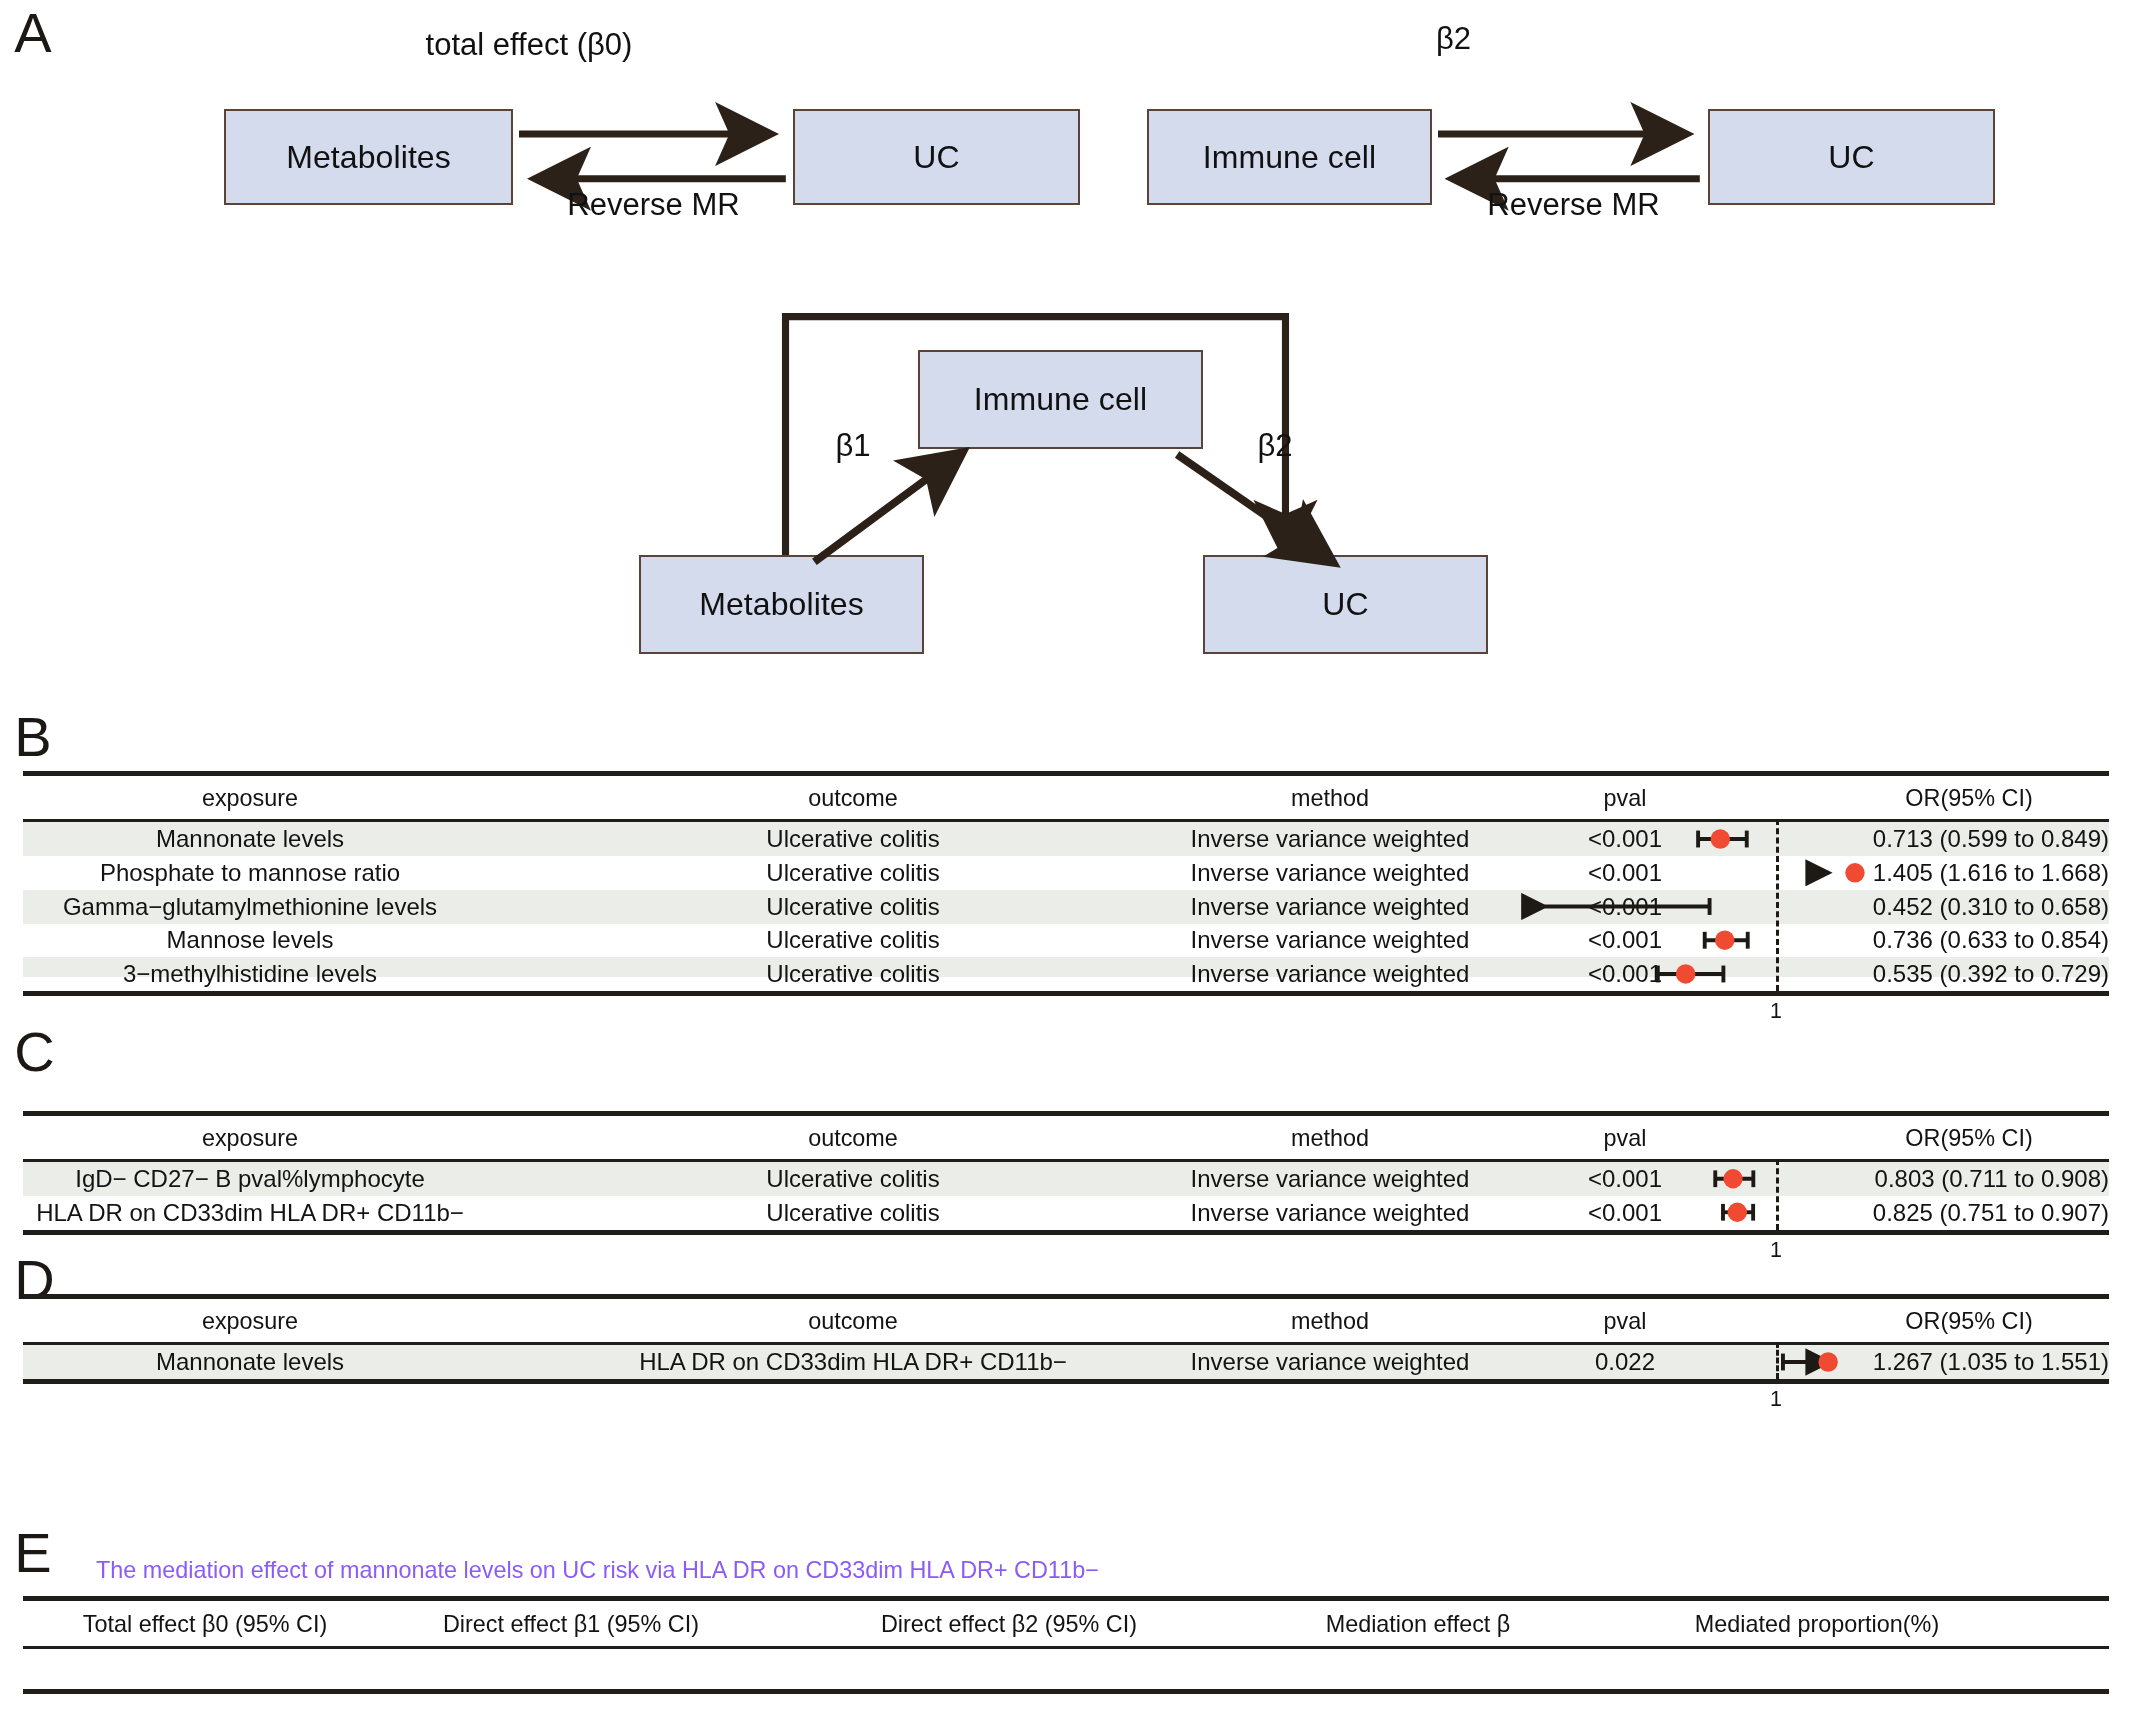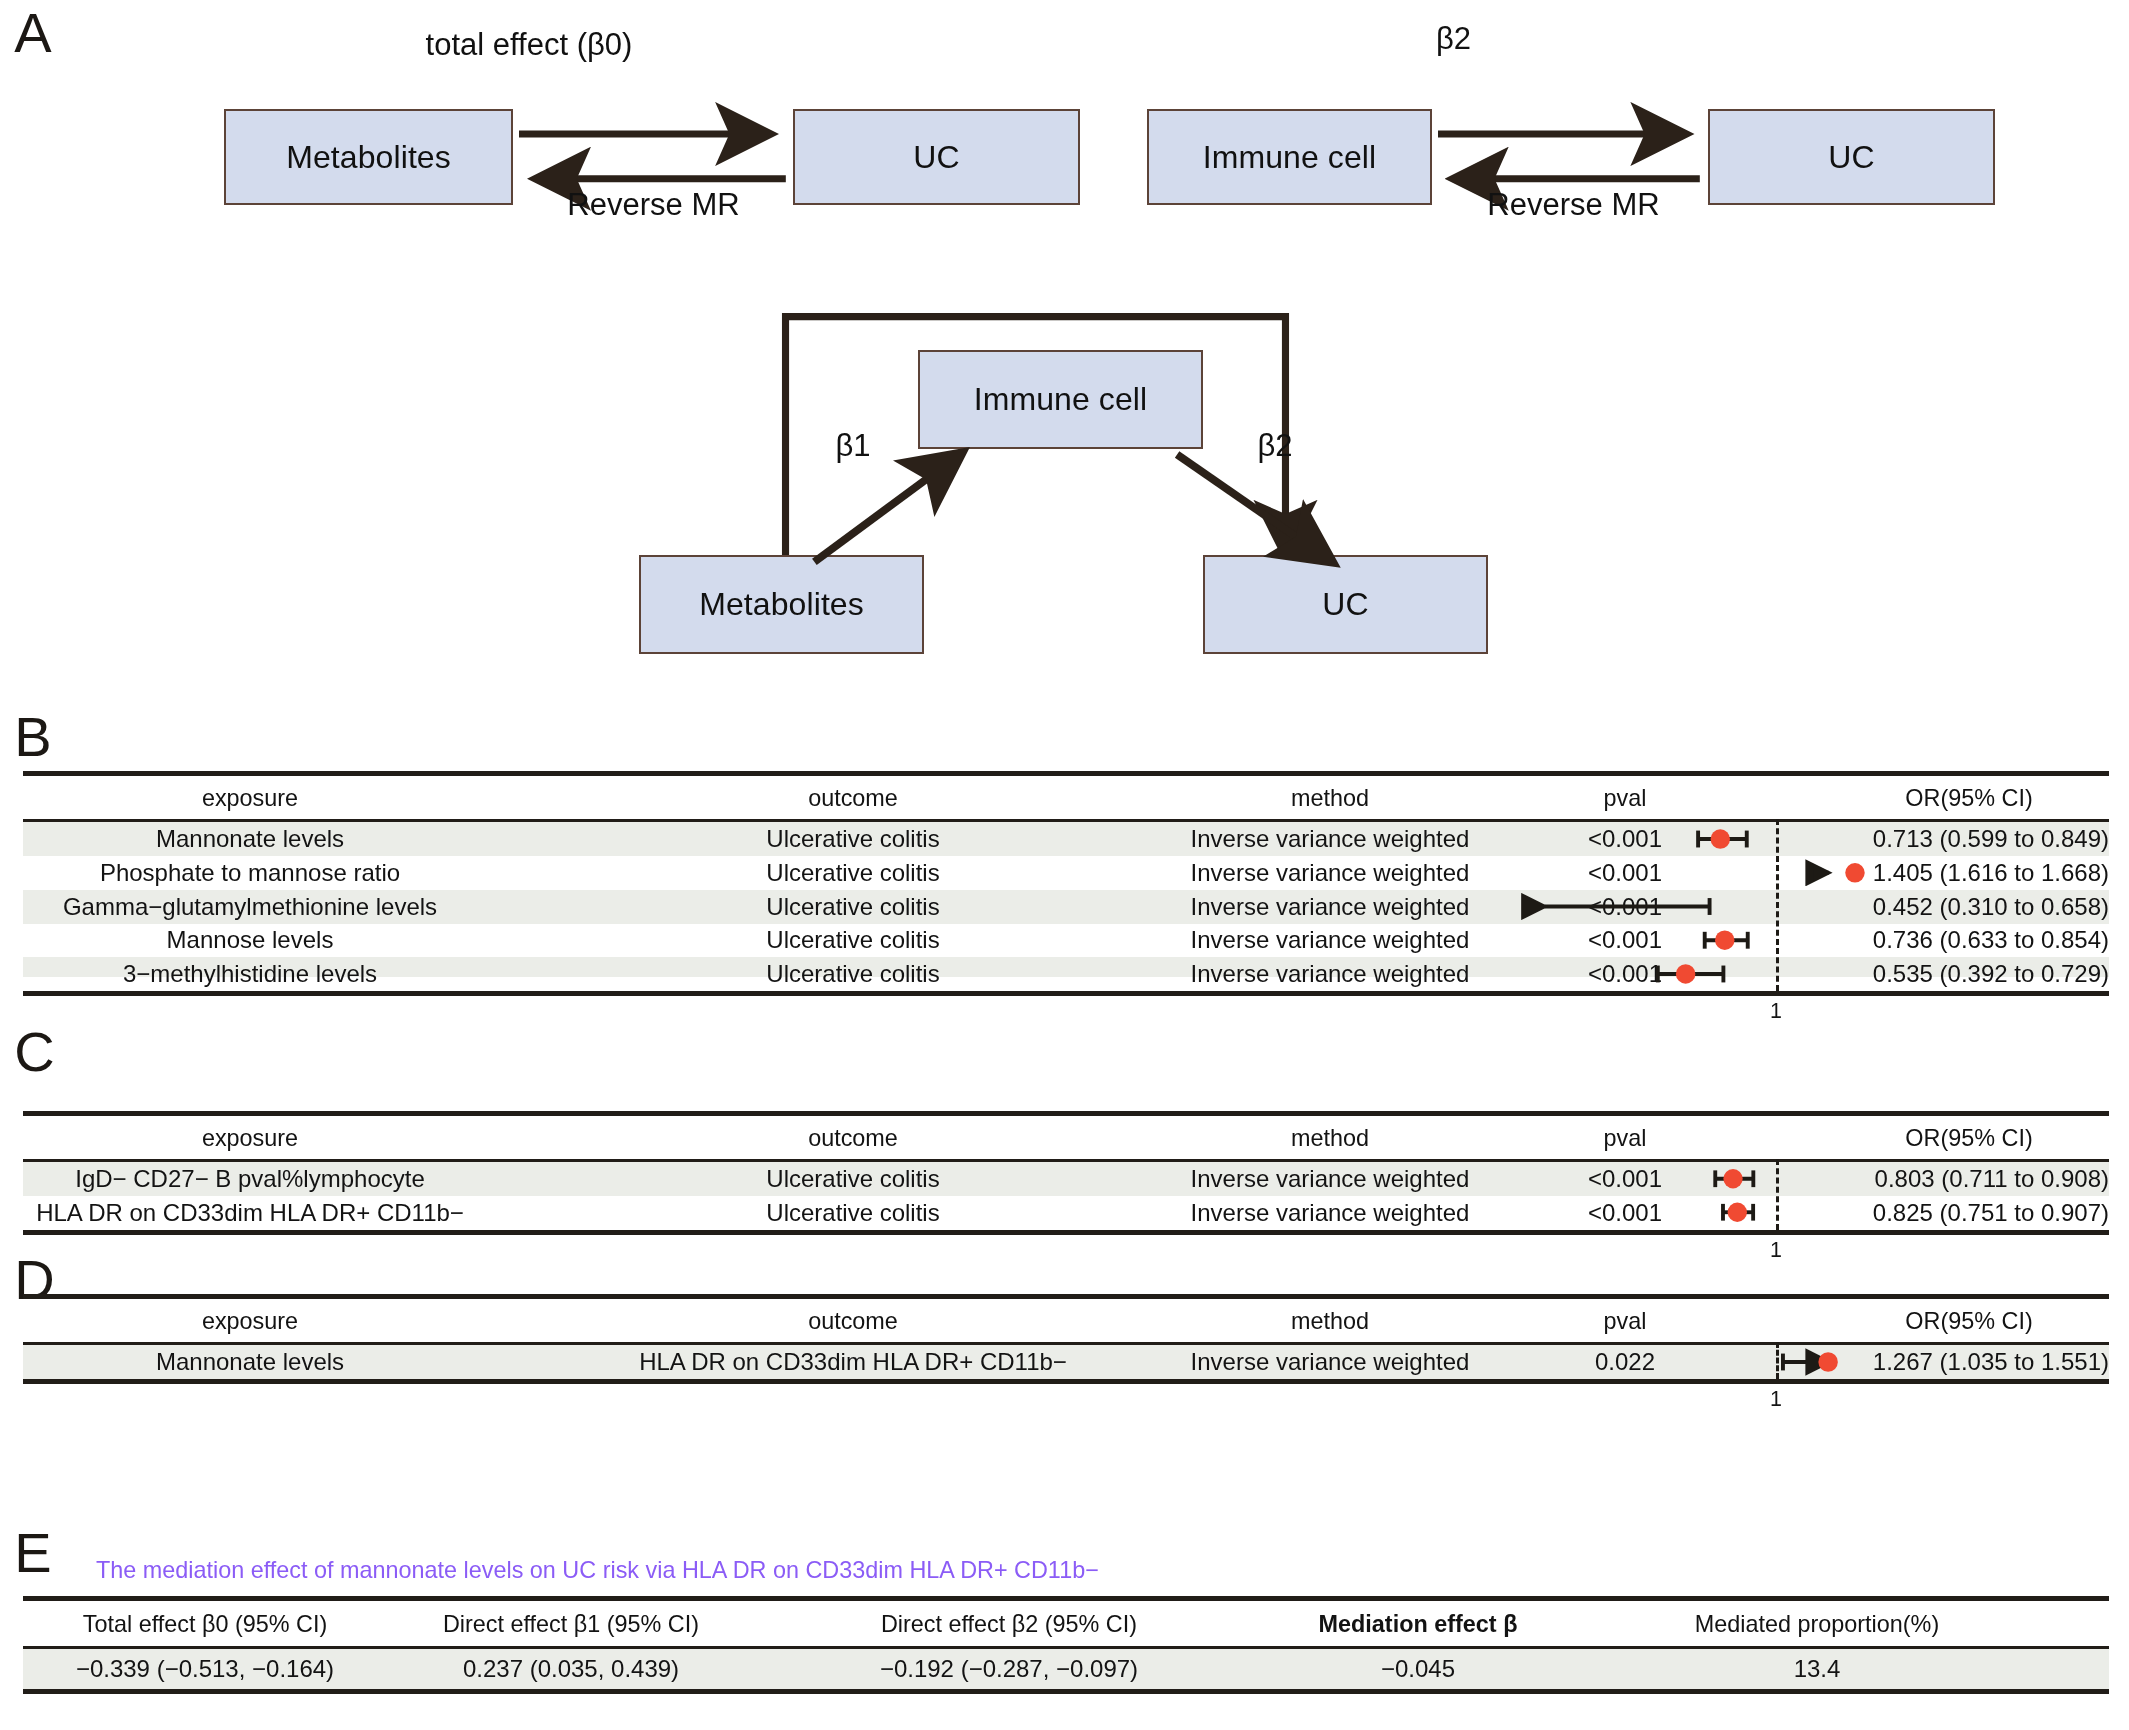--- a/index.html
+++ b/index.html
@@ -342,26 +342,19 @@
   </div>
 
 <div class="panel-letter" style="left:14.3px; top:1525px;">E</div>
 <div class="e-caption" style="left:96px; top:1557px;">The mediation effect of mannonate levels on UC risk via HLA DR on CD33dim HLA DR+ CD11b−</div>
 <div class="ftable" id="table-e" style="left: 23px; top: 1596px; width: 2086px; height: 98px;">
     <div class="rule-thick" style="top: 0px;"></div>
     <div class="hdr-row" style="top: 4.5px; height: 45px;">
       <div class="cell hdr" style="left: 182px; top: 23px;">Total effect β0 (95% CI)</div>
       <div class="cell hdr" style="left: 548px; top: 23px;">Direct effect β1 (95% CI)</div>
       <div class="cell hdr" style="left: 986px; top: 23px;">Direct effect β2 (95% CI)</div>
-      <div class="cell hdr" style="left: 1395px; top: 23px; font-weight: bold;">Mediation effect β</div>
+      <div class="cell hdr" style="left: 1395px; top: 23px;">Mediation effect β</div>
       <div class="cell hdr" style="left: 1794px; top: 23px;">Mediated proportion(%)</div>
     </div>
     <div class="rule-med" style="top: 50px;"></div>
-    <div class="data-row shaded" style="top: 53px; height: 40px;">
-      <div class="cell" style="left: 182px; top: 20px;">−0.339 (−0.513, −0.164)</div>
-      <div class="cell" style="left: 548px; top: 20px;">0.237 (0.035, 0.439)</div>
-      <div class="cell" style="left: 986px; top: 20px;">−0.192 (−0.287, −0.097)</div>
-      <div class="cell" style="left: 1395px; top: 20px;">−0.045</div>
-      <div class="cell" style="left: 1794px; top: 20px;">13.4</div>
-    </div>
     <div class="rule-thick" style="top: 93px;"></div>
   </div>
 
 
 </body></html>

